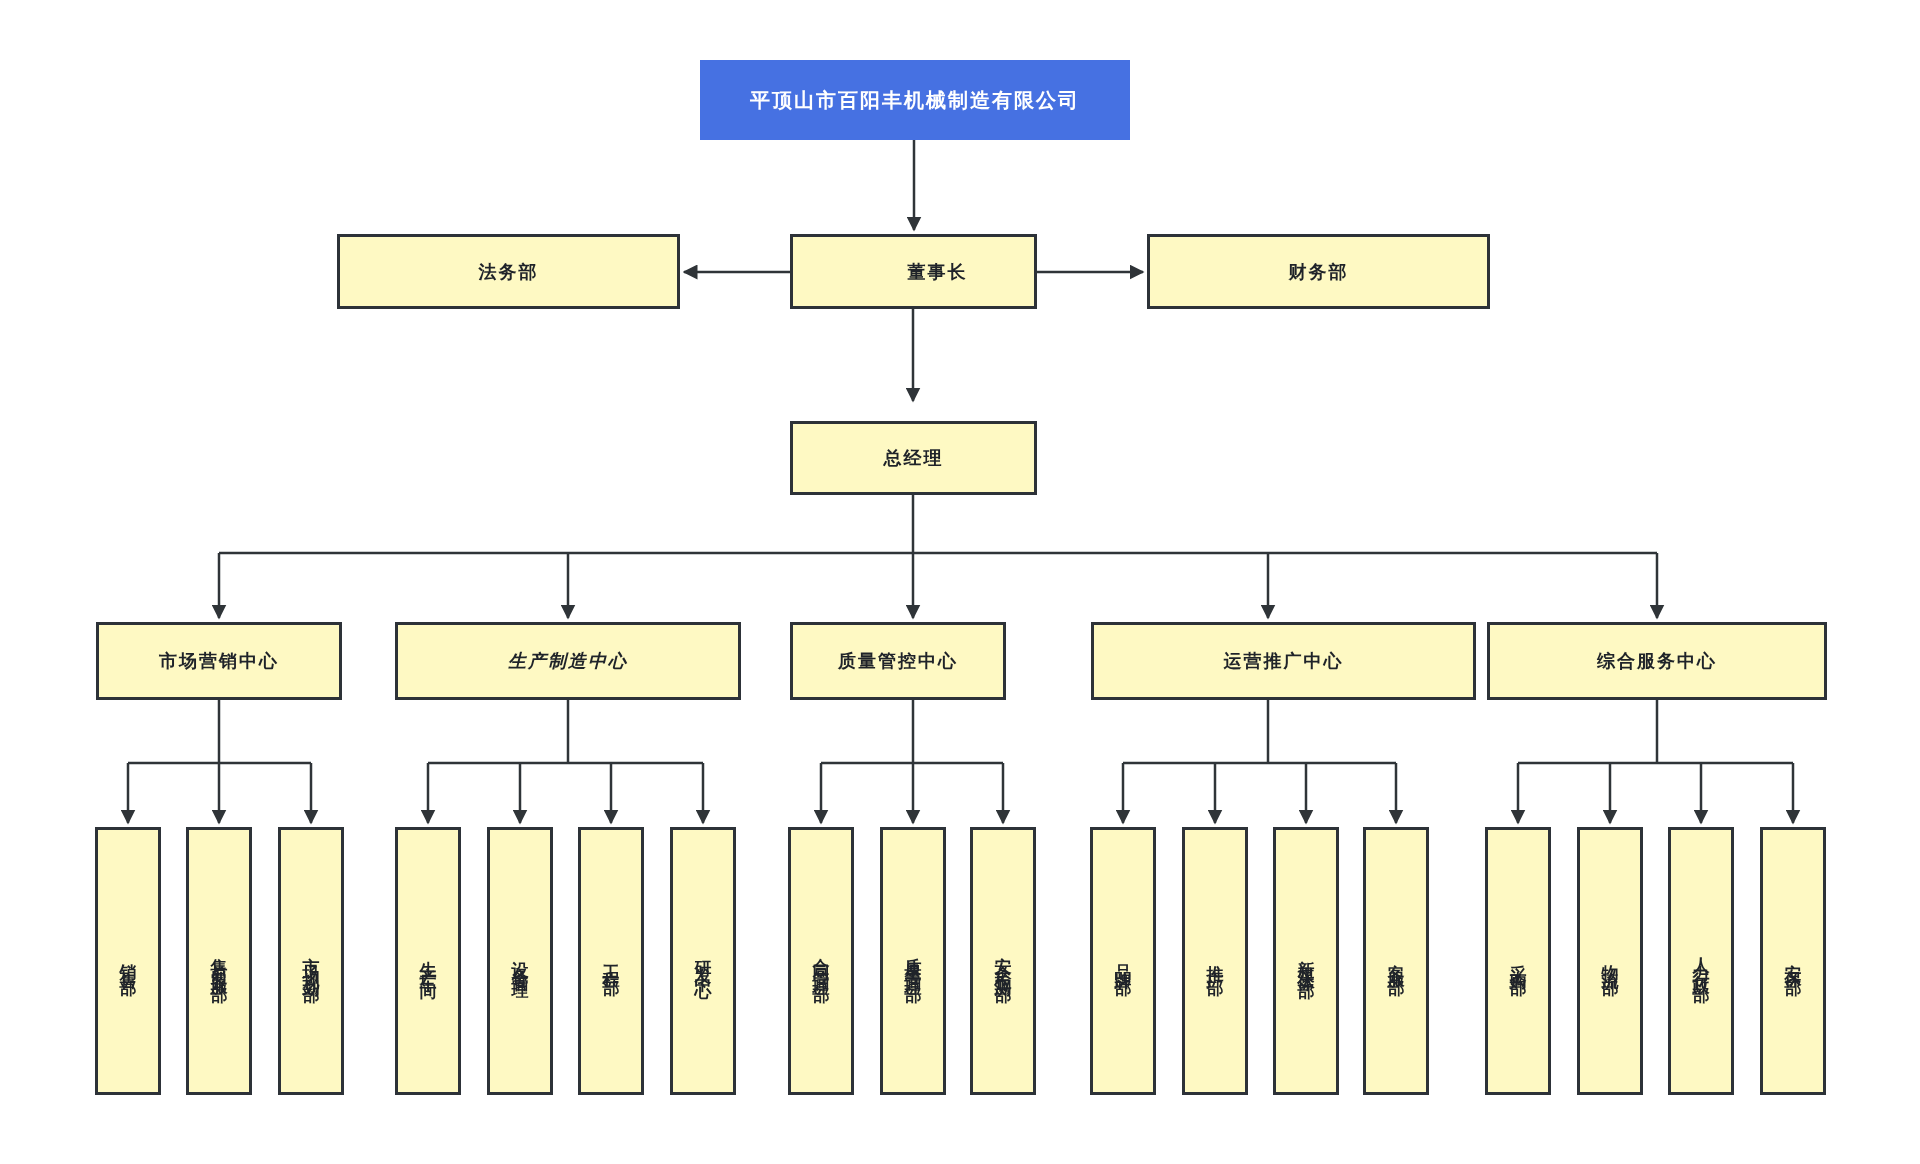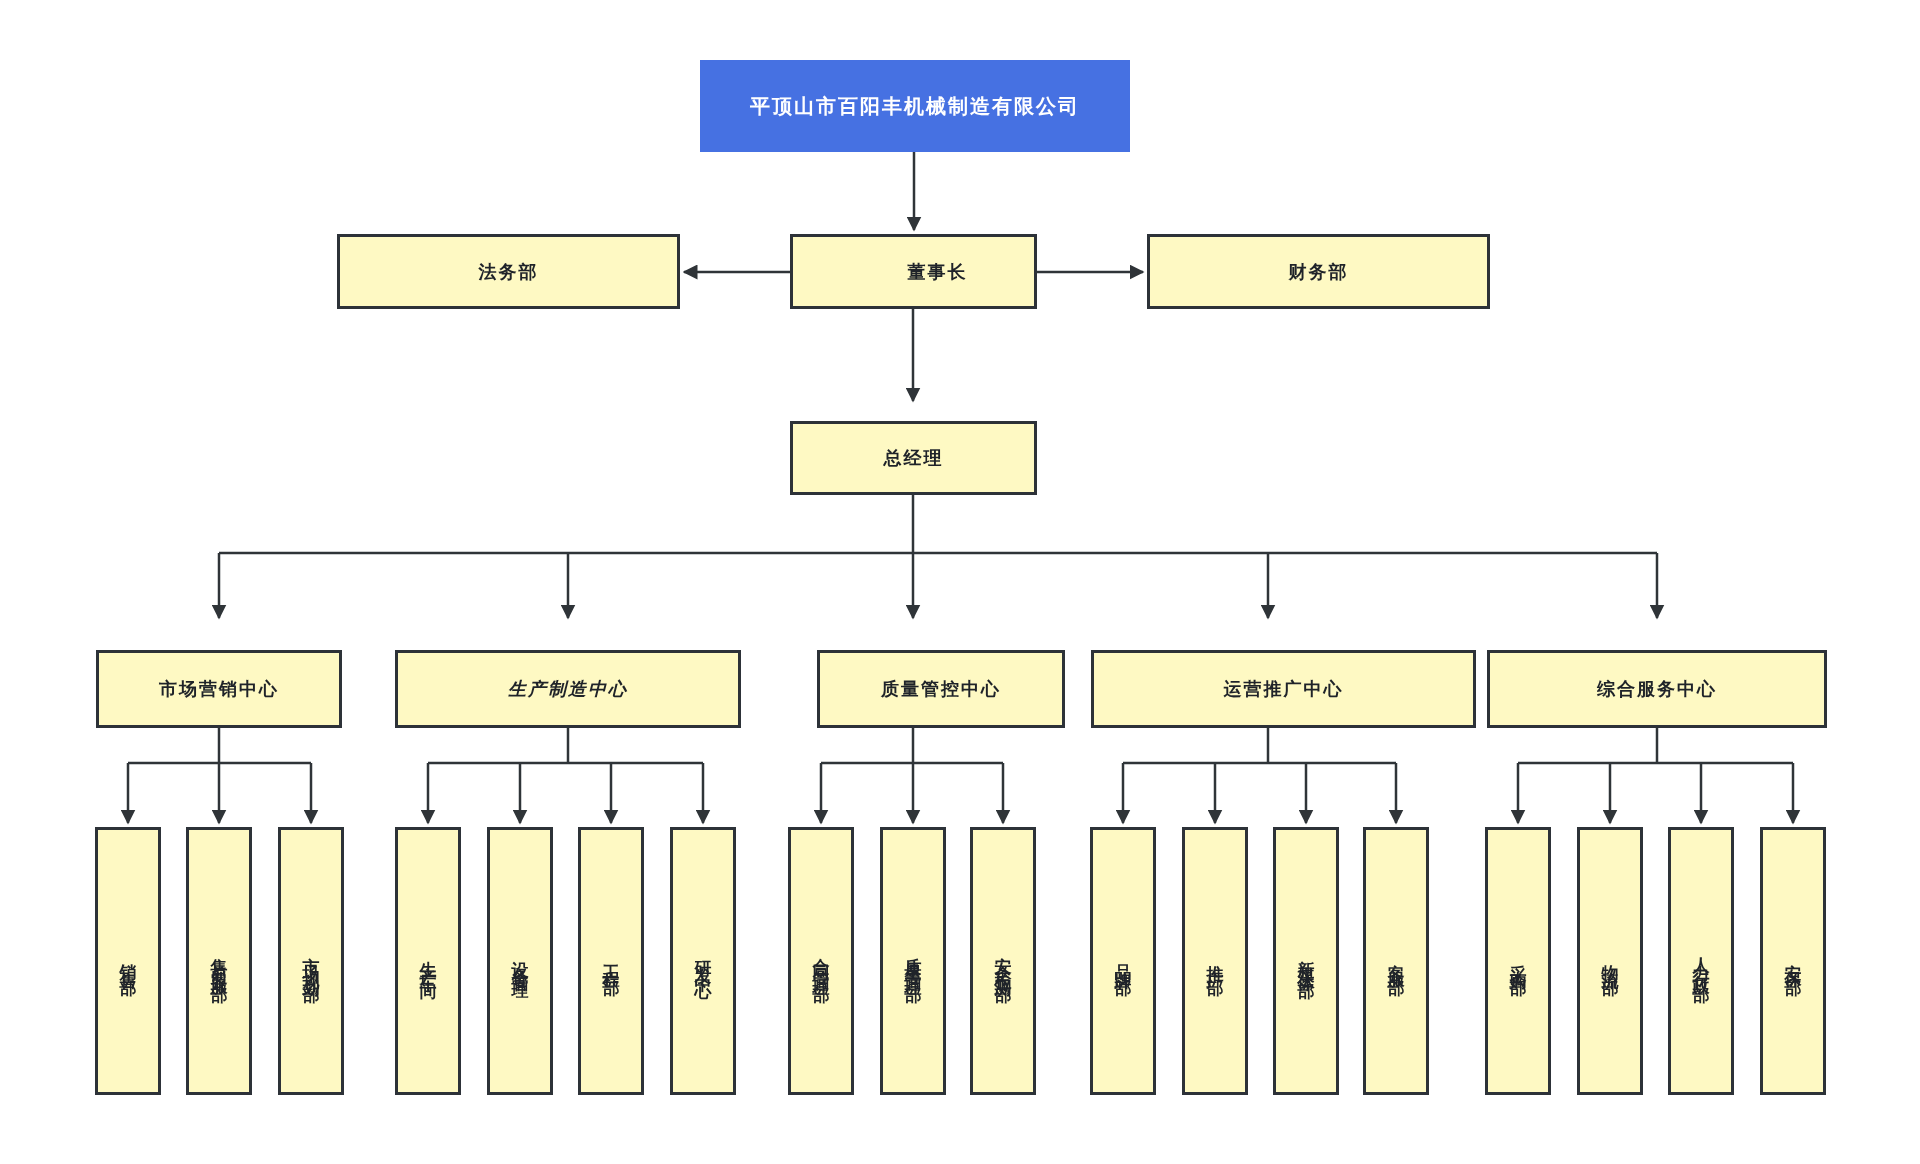--- a/index.html
+++ b/index.html
@@ -56,21 +56,21 @@
     writing-mode: vertical-rl;
     text-orientation: upright;
     font-size: 17px;
     letter-spacing: 7px;
     white-space: normal;
     line-height: 1;
   }
   
   .r2 { top: 234px; height: 75px; }
   .r3 { top: 405px; height: 74px; }
-  .r4 { top: 622px; height: 78px; margin-top: 28px; }
+  .r4 { top: 622px; height: 78px; }
 </style>
 </head>
 <body>
 
 <div class="canvas">
 
   <svg class="lines" width="1920" height="1164">
     <defs>
       <marker id="arrow" viewBox="0 0 10 10" refX="9" refY="5" markerWidth="6" markerHeight="6" orient="auto-start-reverse">
         <path d="M0,0 L10,5 L0,10 z" fill="#2f3438"></path>
@@ -121,21 +121,21 @@
 
       <path d="M1657,700 V763"></path>
       <path d="M1518,763 H1793"></path>
       <path d="M1518,763 V823" marker-end="url(#arrow)"></path>
       <path d="M1610,763 V823" marker-end="url(#arrow)"></path>
       <path d="M1701,763 V823" marker-end="url(#arrow)"></path>
       <path d="M1793,763 V823" marker-end="url(#arrow)"></path>
     </g>
   </svg>
 
-  <div class="node root" style="left:700px;top:60px;width:430px;height:92px;">
+  <div class="node root" style="left:700px;top:60px;width:430px;height:80px;">
     <span class="lbl">平顶山市百阳丰机械制造有限公司</span>
   </div>
 
   <div class="node r2" style="left:337px;width:343px;">
     <span class="lbl">法务部</span>
   </div>
   <div class="node r2" style="left:790px;width:247px;padding-left:48px;">
     <span class="lbl">董事长</span>
   </div>
   <div class="node r2" style="left:1147px;width:343px;">
@@ -145,21 +145,21 @@
   <div class="node r3" style="left:790px;width:247px;margin-top:16px;">
     <span class="lbl">总经理</span>
   </div>
 
   <div class="node r4" style="left:96px;width:246px;">
     <span class="lbl">市场营销中心</span>
   </div>
   <div class="node r4" style="left:395px;width:346px;font-style:italic;">
     <span class="lbl">生产制造中心</span>
   </div>
-  <div class="node r4" style="left:817px;width:248px;">
+  <div class="node r4" style="left:790px;width:216px;">
     <span class="lbl">质量管控中心</span>
   </div>
   <div class="node r4" style="left:1091px;width:385px;text-align:center;">
     <span class="lbl">运营推广中心</span>
   </div>
   <div class="node r4" style="left:1487px;width:340px;">
     <span class="lbl">综合服务中心</span>
   </div>
 
   <div class="node leaf" style="left:95px;">

